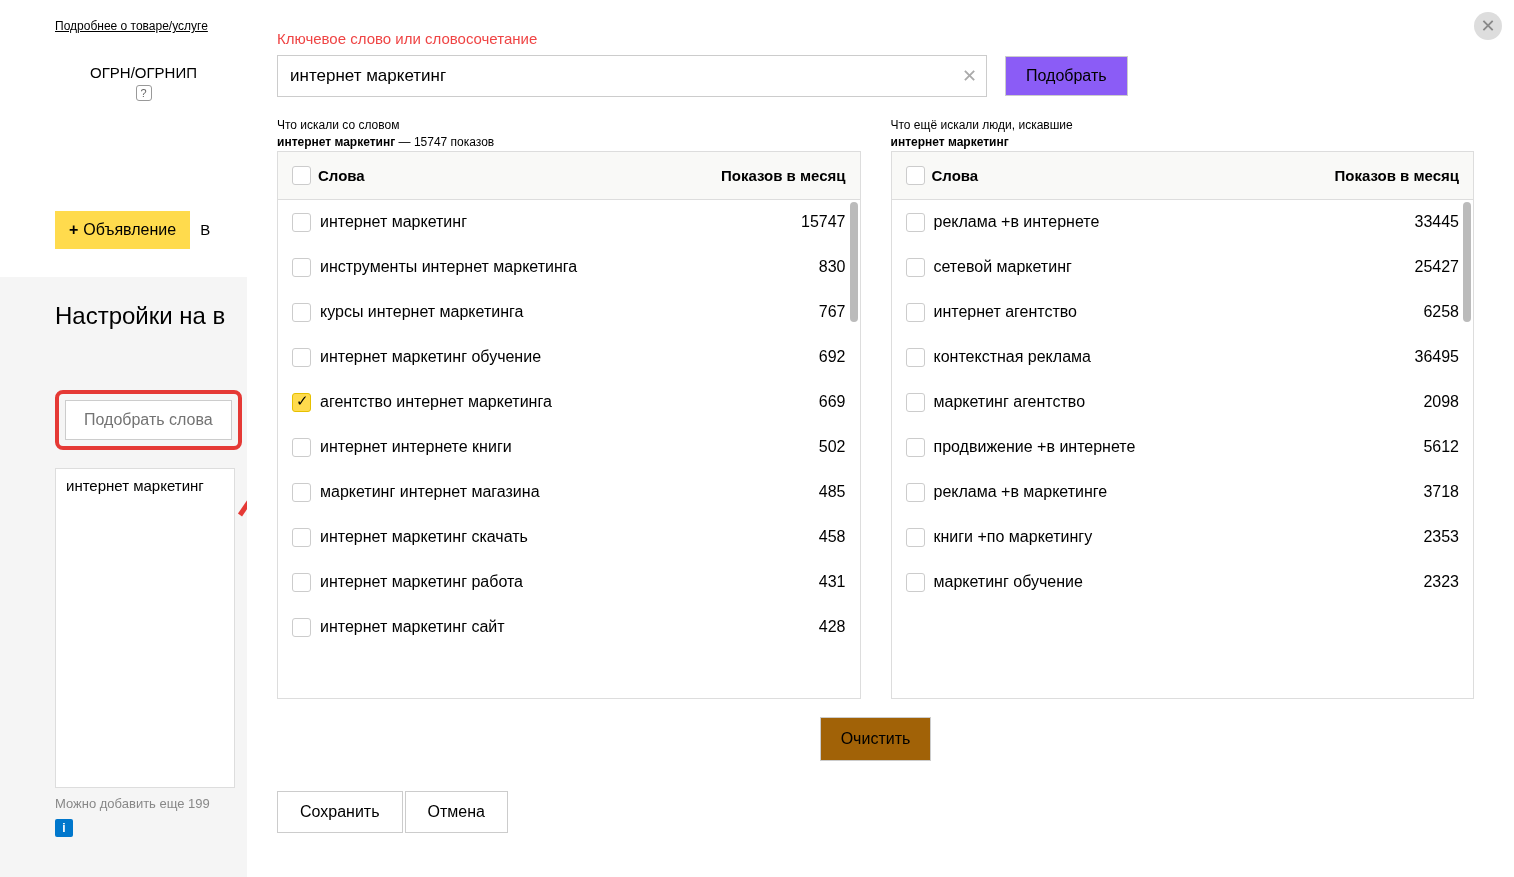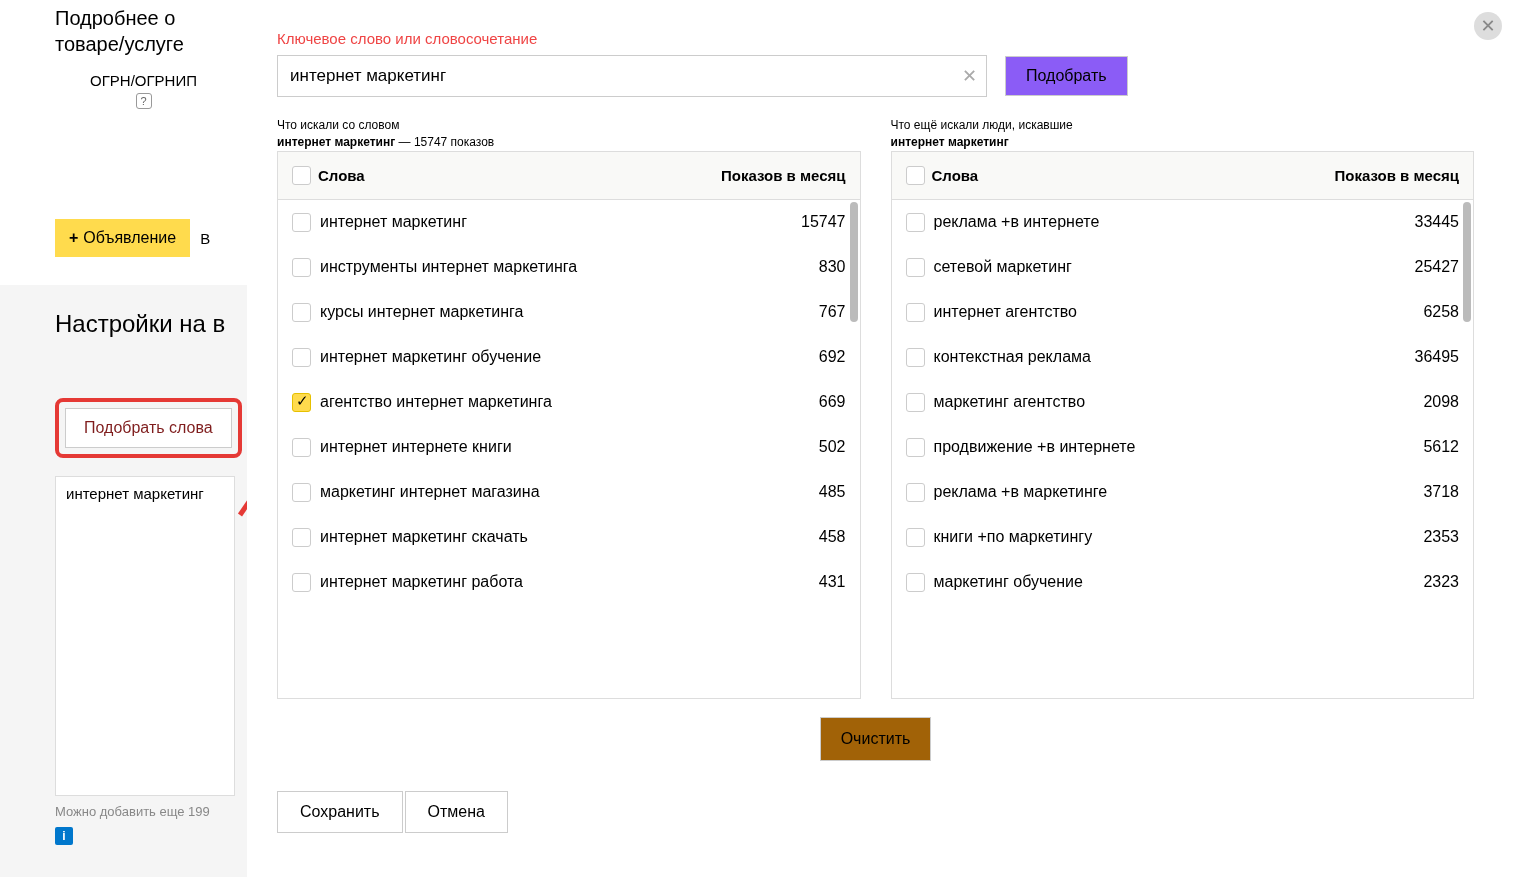--- a/index.html
+++ b/index.html
@@ -1,33 +1,33 @@
 <!DOCTYPE html>
 <html><head>
   <meta charset="utf-8">
   <style>
     * { box-sizing: border-box; margin: 0; padding: 0; }
     body { font-family: Arial, sans-serif; font-size: 15px; color: #000; background: #fff; width: 1514px; height: 877px; position: relative; overflow: hidden; }
     
     
     .left-panel { position: absolute; left: 0; top: 0; width: 247px; height: 100%; background: #fff; }
     .left-top { padding: 0 15px 0 55px; }
-    .left-item { font-size: 20px; color: #000; line-height: 1.3; padding: 5px 0; }
+    .left-item { font-size: 12px; color: #000; line-height: 1.3; padding: 19px 0; text-decoration: underline; }
     .left-item-row { display: flex; align-items: center; gap: 4px; padding: 10px 0; flex-direction: column; }
     .help-icon { display: inline-flex; align-items: center; justify-content: center; width: 16px; height: 16px; border: 1px solid #999; border-radius: 3px; font-size: 11px; color: #666; cursor: default; }
     
     .btn-row { display: flex; align-items: center; gap: 10px; margin-top: 100px; padding-left: 55px; }
     .btn-add-ad { background: #ffdb4d; border: none; padding: 10px 14px; font-size: 16px; cursor: pointer; display: flex; align-items: center; gap: 5px; }
     .btn-add-ad .plus { font-weight: bold; }
     
     .gray-section { background: #f5f5f5; margin-top: 28px; padding: 25px 0 0 55px; height: 600px; }
     .section-title { font-size: 24px; font-weight: normal; margin-bottom: 60px; }
     
     .highlight-box { border: 4px solid #e53935; border-radius: 8px; padding: 6px; display: inline-block; margin-bottom: 18px; }
-    .btn-pick-words { background: #fff; border: 1px solid #ccc; padding: 10px 18px; font-size: 16px; color: #7f1d1d; cursor: pointer; }
+    .btn-pick-words { background: #fff; border: 1px solid #ccc; padding: 10px 18px; font-size: 16px; color: #737373; cursor: pointer; }
     
     .keyword-box { background: #fff; border: 1px solid #ddd; width: 180px; padding: 8px 10px; font-size: 15px; min-height: 320px; }
     .hint-text { font-size: 13px; color: #888; margin-top: 8px; }
     
     .info-icon { display: inline-flex; width: 18px; height: 18px; background: #0077cc; color: #fff; border-radius: 2px; align-items: center; justify-content: center; font-size: 12px; font-weight: bold; margin-top: 8px; }
     
     
     .arrow { position: absolute; left: 230px; top: 405px; pointer-events: none; }
     
     
@@ -179,20 +179,25 @@
             <div class="row">
     <div class="cb"></div>
     <div class="row-words">интернет маркетинг скачать</div>
     <div class="row-count">458</div>
   </div>
             <div class="row">
     <div class="cb"></div>
     <div class="row-words">интернет маркетинг работа</div>
     <div class="row-count">431</div>
   </div>
+            <div class="row">
+    <div class="cb"></div>
+    <div class="row-words">интернет маркетинг сайт</div>
+    <div class="row-count">428</div>
+  </div>
           </div>
       </div>
     </div>
 
     <div class="col">
       <div class="col-caption">
         <span>Что ещё искали люди, искавшие</span><br>
         <b>интернет маркетинг</b>
       </div>
       <div class="table-wrap">

